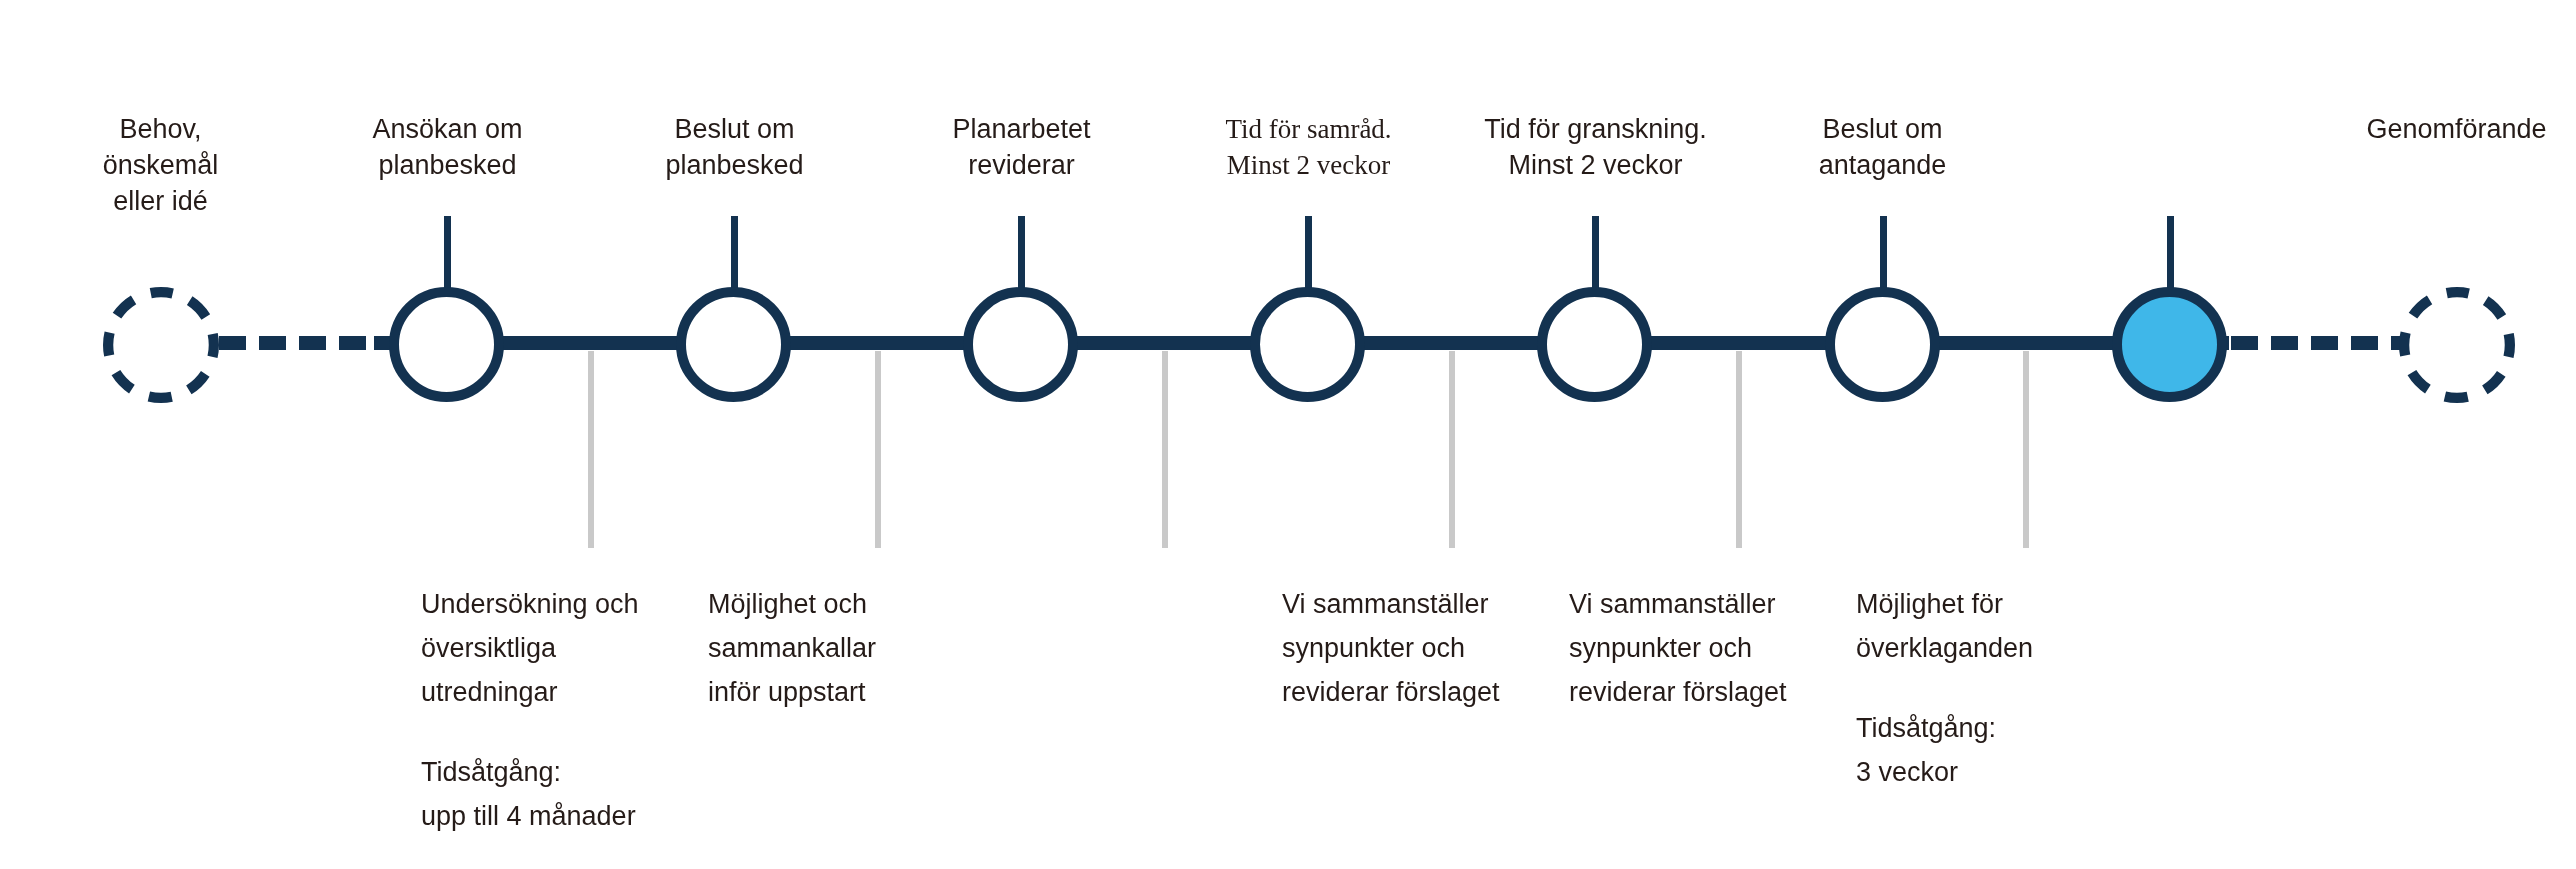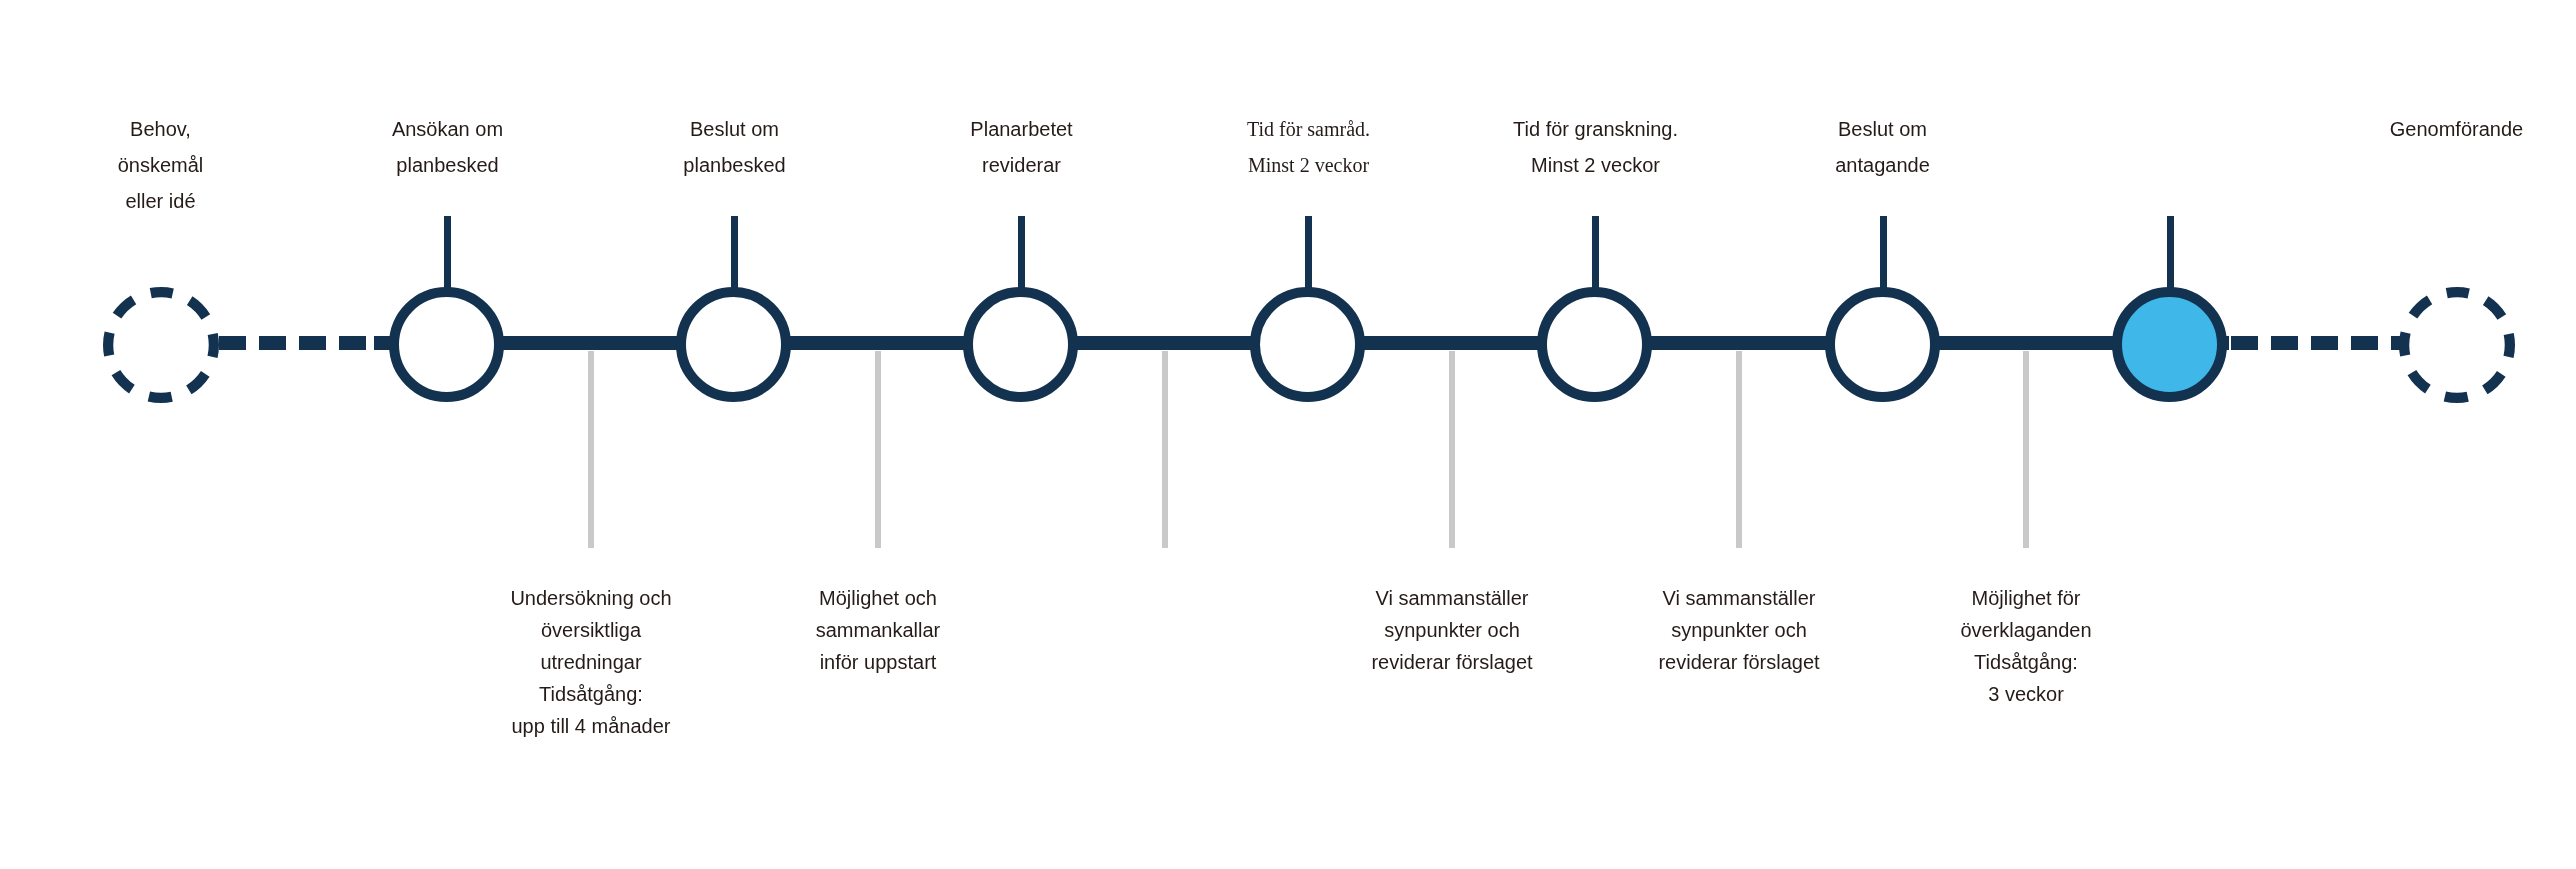--- a/index.html
+++ b/index.html
@@ -14,21 +14,21 @@
     background: #ffffff;
     overflow: hidden;
     font-family: "Liberation Sans", sans-serif;
     color: #251b18;
   }
   .top-label {
     position: absolute;
     top: 111px;
     width: 319px;
     text-align: center;
-    font-size: 20px;
+    font-size: 27px;
     line-height: 36px;
     white-space: pre-line;
     z-index: 4;
   }
   .stem {
     position: absolute;
     top: 216px;
     width: 6.7px;
     height: 78px;
     background: #133250;
@@ -74,27 +74,27 @@
     top: 351px;
     width: 6.2px;
     height: 197px;
     background: #c9c9c9;
     z-index: 0;
   }
   .note {
     position: absolute;
     top: 582px;
     width: 340px;
-    text-align: center;
-    font-size: 20px;
-    line-height: 32px;
+    font-size: 27px;
+    line-height: 44px;
     white-space: pre-line;
     z-index: 4;
   }
   .note .note-duration {
+    margin-top: 36px;
   }
 </style>
 </head>
 <body>
 
 <div id="canvas">
   <div class="timeline-bar" id="main-bar" style="left: 374px; width: 1855px;"></div>
   <div class="dash-connector" id="dash-left" style="left: 219px; width: 152px;"></div>
   <div class="dash-connector" id="dash-right" style="left: 2231px; width: 170px;"></div>
 <div class="node-dashed" style="left: 103px;"><svg width="116" height="116" viewBox="0 0 226 226">

